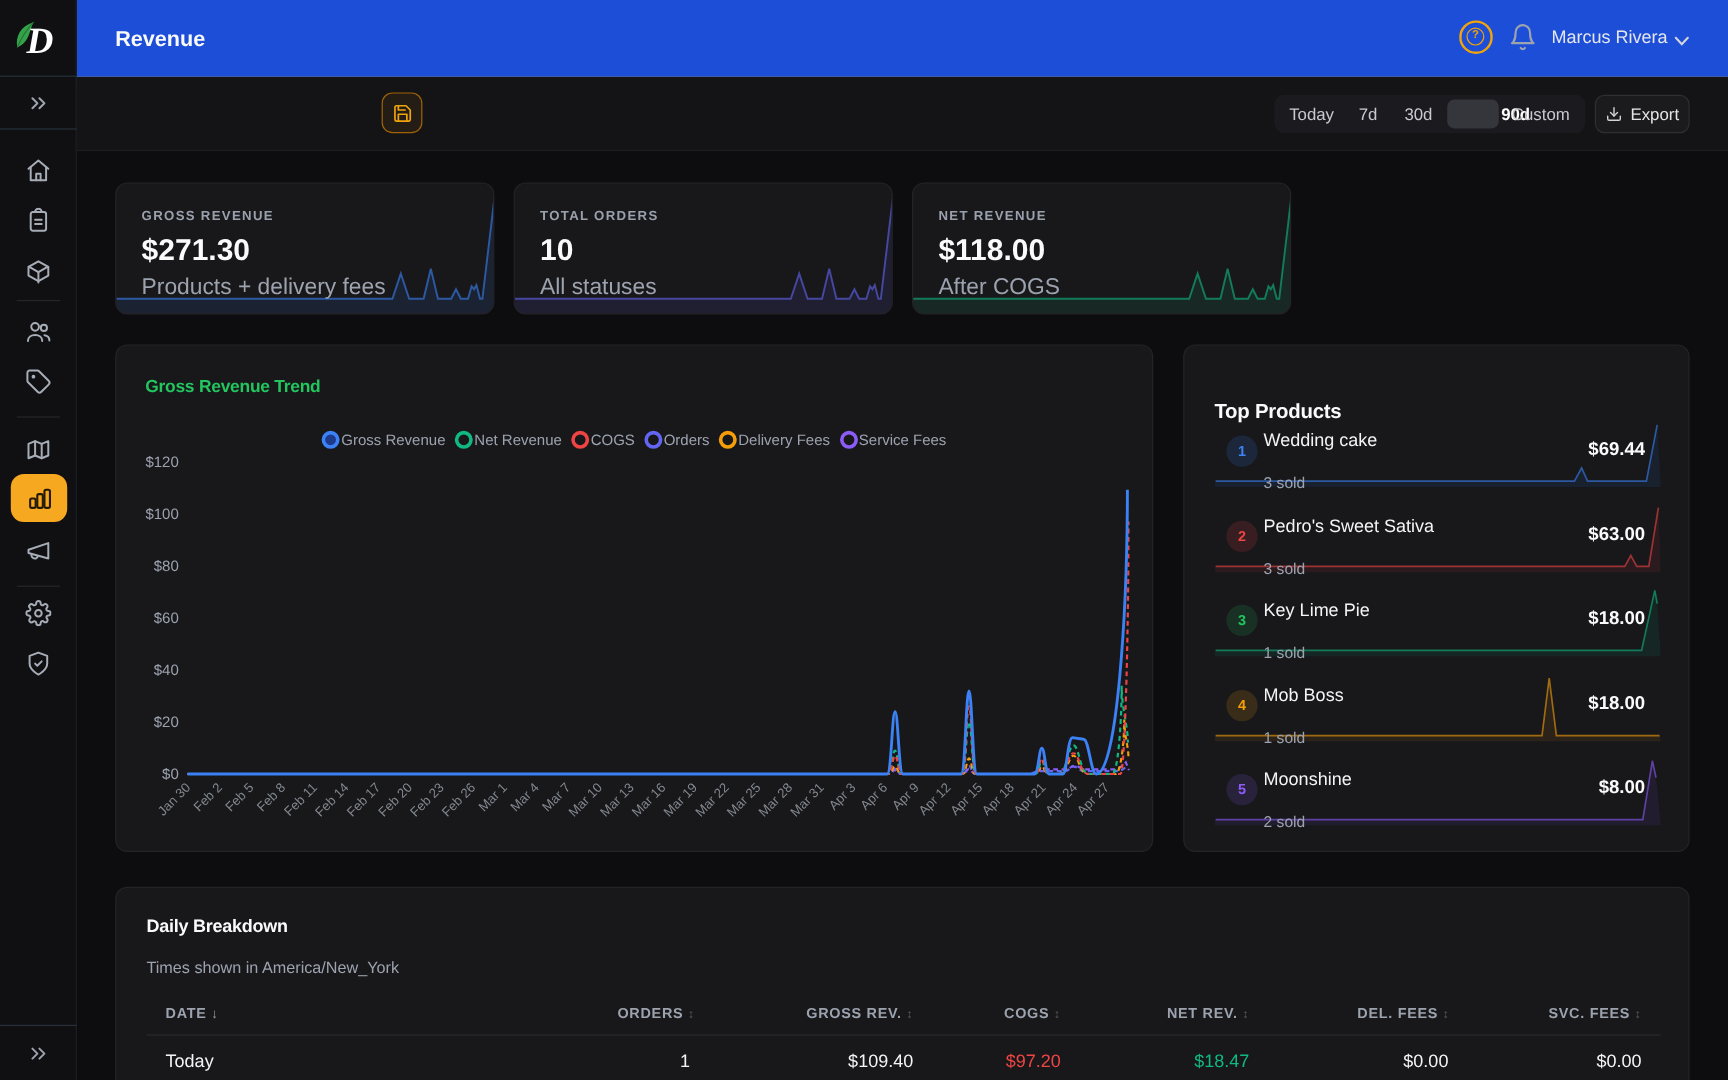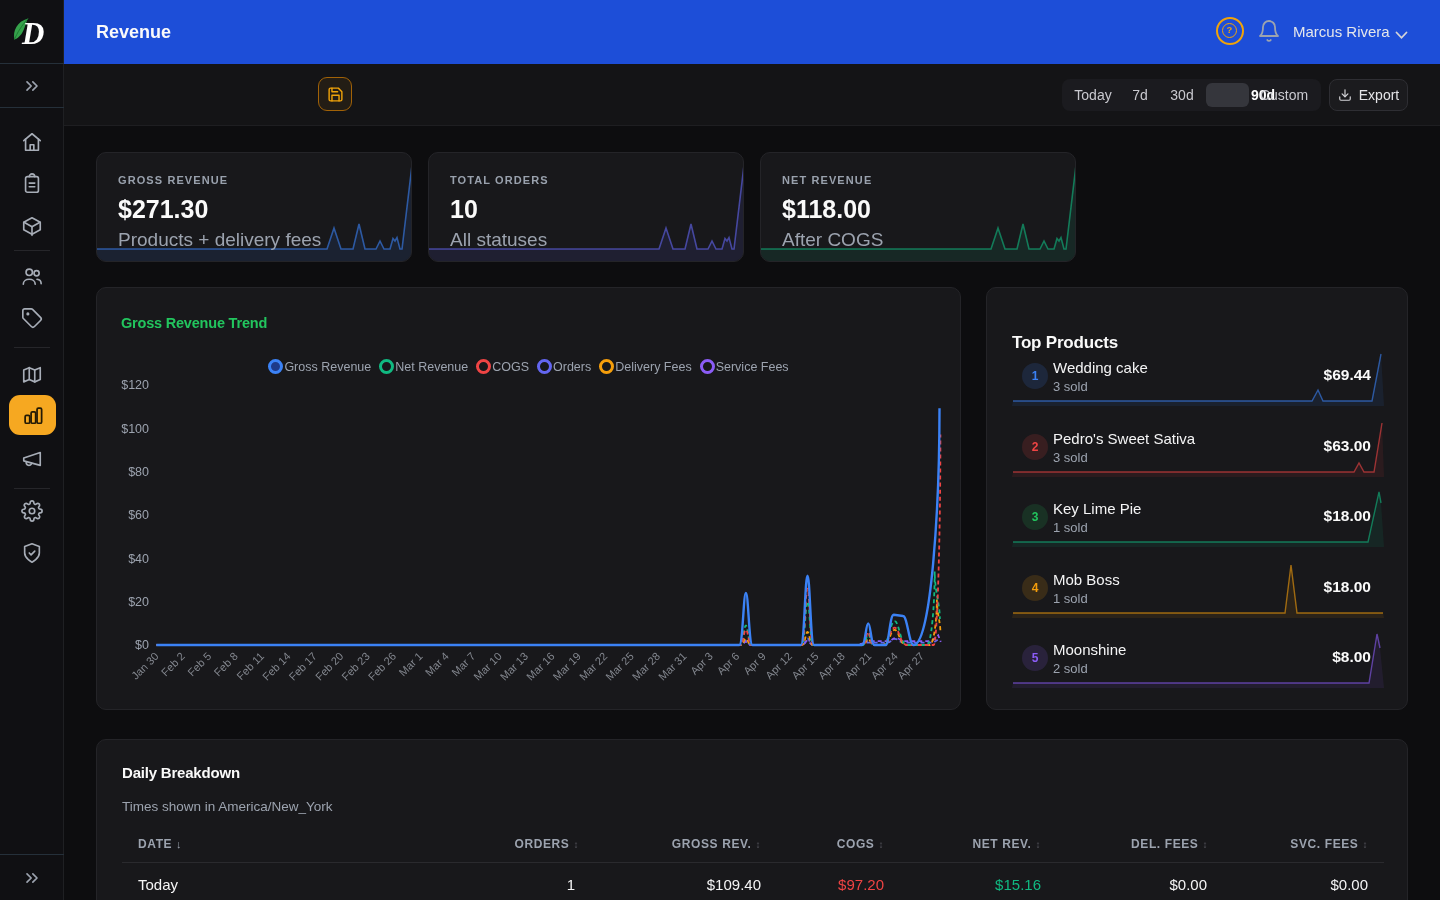--- a/index.html
+++ b/index.html
@@ -41,21 +41,21 @@
 .xt { font-size:11px; fill:#83878f; font-family:"Liberation Sans",sans-serif; }
 .yt { font-size:12.5px; fill:#9ca3af; font-family:"Liberation Sans",sans-serif; }
 .prodcard { left:922px; top:161px; width:422px; height:423px; }
 .ptitle { position:absolute; left:25px; top:27px; font-size:17px; letter-spacing:-0.2px; font-weight:700; color:#fafafa;margin-top:18px; }
 .plist { position:absolute; left:25px; top:58px; width:372px; }
 .pitem { position:relative; width:372px; height:60px; margin-bottom:10.5px; }
 .pspark { position:absolute; left:0; top:0; }
 .badge { position:absolute; left:10px; top:17px; width:26px; height:26px; border-radius:50%; font-size:12px; font-weight:700; text-align:center; line-height:26px; }
 .pinfo { position:absolute; left:41px; top:13px; }
 .pname { font-size:15px; color:#f4f4f5; }
-.psold { font-size:13px; color:#9ca3af; margin-top:3px; }
+.psold { font-size:13px; color:#9ca3af; margin-top:19px; }
 .pprice { position:absolute; right:13px; top:20px; font-size:15.5px; font-weight:700; color:#fafafa; }
 .daily { left:32px; top:613px; width:1312px; height:280px; }
 .dtitle { position:absolute; left:25px; top:24px; font-size:15px; letter-spacing:-0.2px; font-weight:700; color:#fafafa; }
 .dsub { position:absolute; left:25px; top:59px; font-size:13.5px; color:#9ca3af; }
 .th { position:absolute; top:97px; font-size:12px; font-weight:700; letter-spacing:0.6px; color:#9ca3af; }
 .th .sarr { color:#5b5b63; font-size:10px; }
 .hline { position:absolute; left:25px; top:122px; width:1262px; border-top:1px solid #2a2a2e; }
 .td { position:absolute; top:136px; font-size:15px; color:#f4f4f5; }
 .r { text-align:right; }
 </style></head>
@@ -274,21 +274,21 @@
     <div class="th r" style="left:514px;width:150px">GROSS REV. <span class="sarr">↕</span></div>
     <div class="th r" style="left:637px;width:150px">COGS <span class="sarr">↕</span></div>
     <div class="th r" style="left:794px;width:150px">NET REV. <span class="sarr">↕</span></div>
     <div class="th r" style="left:961px;width:150px">DEL. FEES <span class="sarr">↕</span></div>
     <div class="th r" style="left:1121px;width:150px">SVC. FEES <span class="sarr">↕</span></div>
     <div class="hline"></div>
     <div class="td" style="left:41px">Today</div>
     <div class="td r" style="left:378px;width:100px">1</div>
     <div class="td r" style="left:564px;width:100px">$109.40</div>
     <div class="td r" style="left:687px;width:100px;color:#ef4444">$97.20</div>
-    <div class="td r" style="left:844px;width:100px;color:#10b981">$15.16</div>
+    <div class="td r" style="left:844px;width:100px;color:#10b981">$18.47</div>
     <div class="td r" style="left:1010px;width:100px">$0.00</div>
     <div class="td r" style="left:1171px;width:100px">$0.00</div>
   </div>
 </div>
 <div class="sidebar">
   <svg width="44" height="44" viewBox="0 0 44 44" style="position:absolute;left:10px;top:10px">
     <path d="M4.5 29.5 C2.5 21 7 11.5 18 8.5 C15.5 13 15 19 11.5 24 C9.5 26.7 7 28.6 4.5 29.5 Z" fill="#35a24b"></path>
     <path d="M4.5 29.5 C7 23 12 15 18 8.5" fill="none" stroke="#1f7a33" stroke-width="1"></path>
     <text x="12" y="34" font-family="Liberation Serif,serif" font-style="italic" font-weight="700" font-size="31" fill="#ffffff">D</text>
   </svg>

